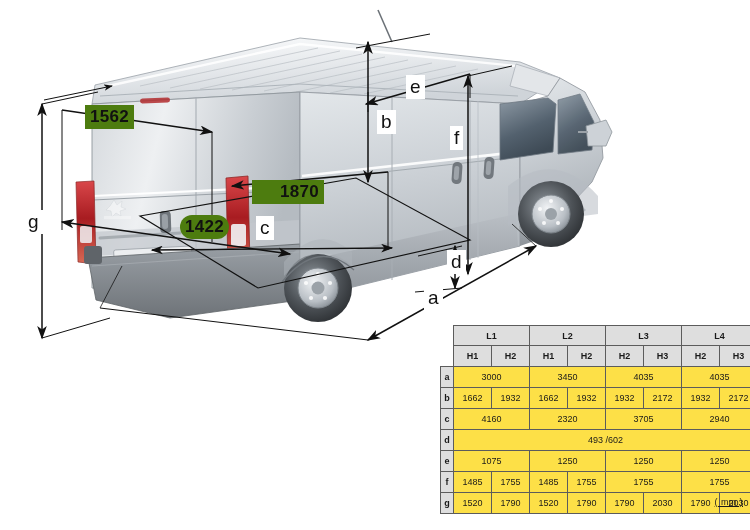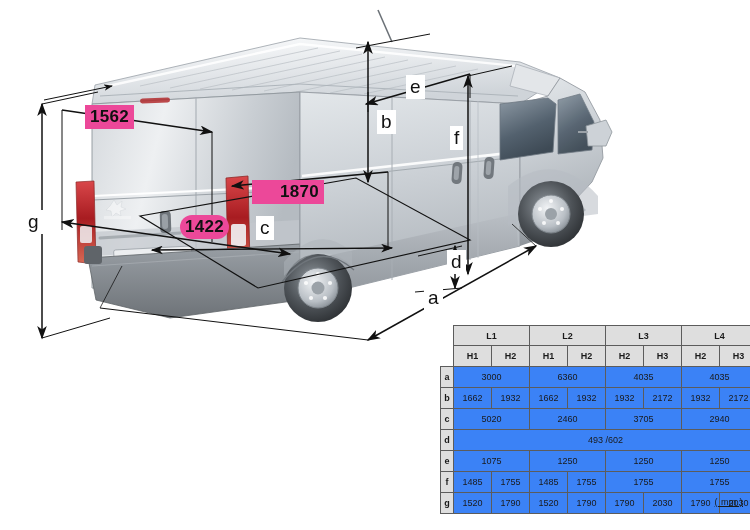--- a/index.html
+++ b/index.html
@@ -14,21 +14,21 @@
     height:530px;
     background:#ffffff;
     overflow:hidden;
   }
   #vanLayer{position:absolute;left:0;top:0;width:750px;height:530px;}
   #dimLayer{position:absolute;left:0;top:0;width:750px;height:530px;}
 
   
   .dimval{
     position:absolute;
-    background:#ec4899;
+    background:#4d7c0f;
     color:#111;
     font-weight:bold;
     font-size:17px;
     line-height:1;
     padding:3px 5px 4px 5px;
     white-space:nowrap;
     letter-spacing:0.3px;
   }
   .dimletter{
     position:absolute;
@@ -52,21 +52,21 @@
     color:#1a1a1a;
     margin-left:20px;
   }
   #dimtable td,#dimtable th{
     border:1px solid #5c5c5c;
     text-align:center;
     vertical-align:middle;
     padding:0;
     height:20px;
     font-weight:normal;
-    background:#3b82f6;
+    background:#fde047;
   }
   #dimtable th{
     background:#dedede;
     font-weight:bold;
     font-size:9px;
   }
   #dimtable td.rowlab{
     background:#dedede;
     font-weight:bold;
     width:12px;
@@ -360,39 +360,39 @@
           <th>H2</th>
           <th>H3</th>
           <th>H2</th>
           <th>H3</th>
         </tr>
     </thead>
     <tbody>
         <tr>
           <td class="rowlab">a</td>
           <td colspan="2">3000</td>
-          <td colspan="2">6360</td>
+          <td colspan="2">3450</td>
           <td colspan="2">4035</td>
           <td colspan="2">4035</td>
         </tr>
         <tr>
           <td class="rowlab">b</td>
           <td colspan="1">1662</td>
           <td colspan="1">1932</td>
           <td colspan="1">1662</td>
           <td colspan="1">1932</td>
           <td colspan="1">1932</td>
           <td colspan="1">2172</td>
           <td colspan="1">1932</td>
           <td colspan="1">2172</td>
         </tr>
         <tr>
           <td class="rowlab">c</td>
-          <td colspan="2">5020</td>
-          <td colspan="2">2460</td>
+          <td colspan="2">4160</td>
+          <td colspan="2">2320</td>
           <td colspan="2">3705</td>
           <td colspan="2">2940</td>
         </tr>
         <tr>
           <td class="rowlab">d</td>
           <td colspan="8">493 /602</td>
         </tr>
         <tr>
           <td class="rowlab">e</td>
           <td colspan="2">1075</td>

